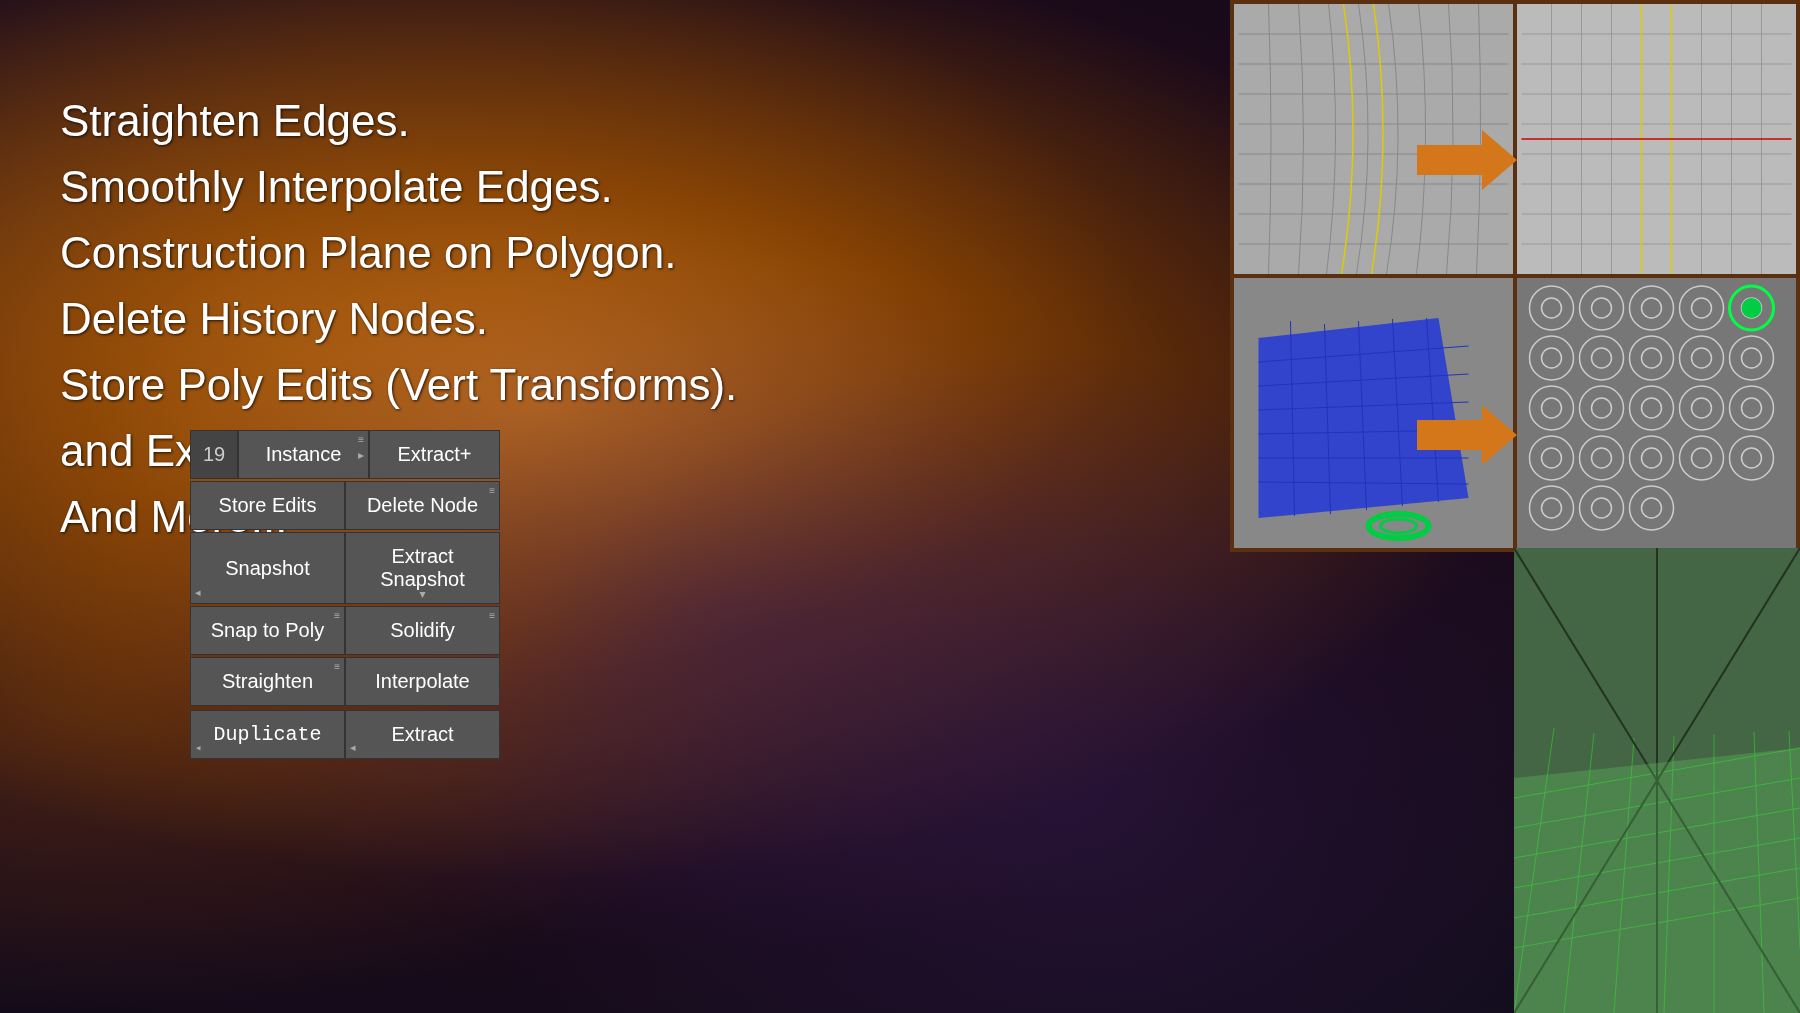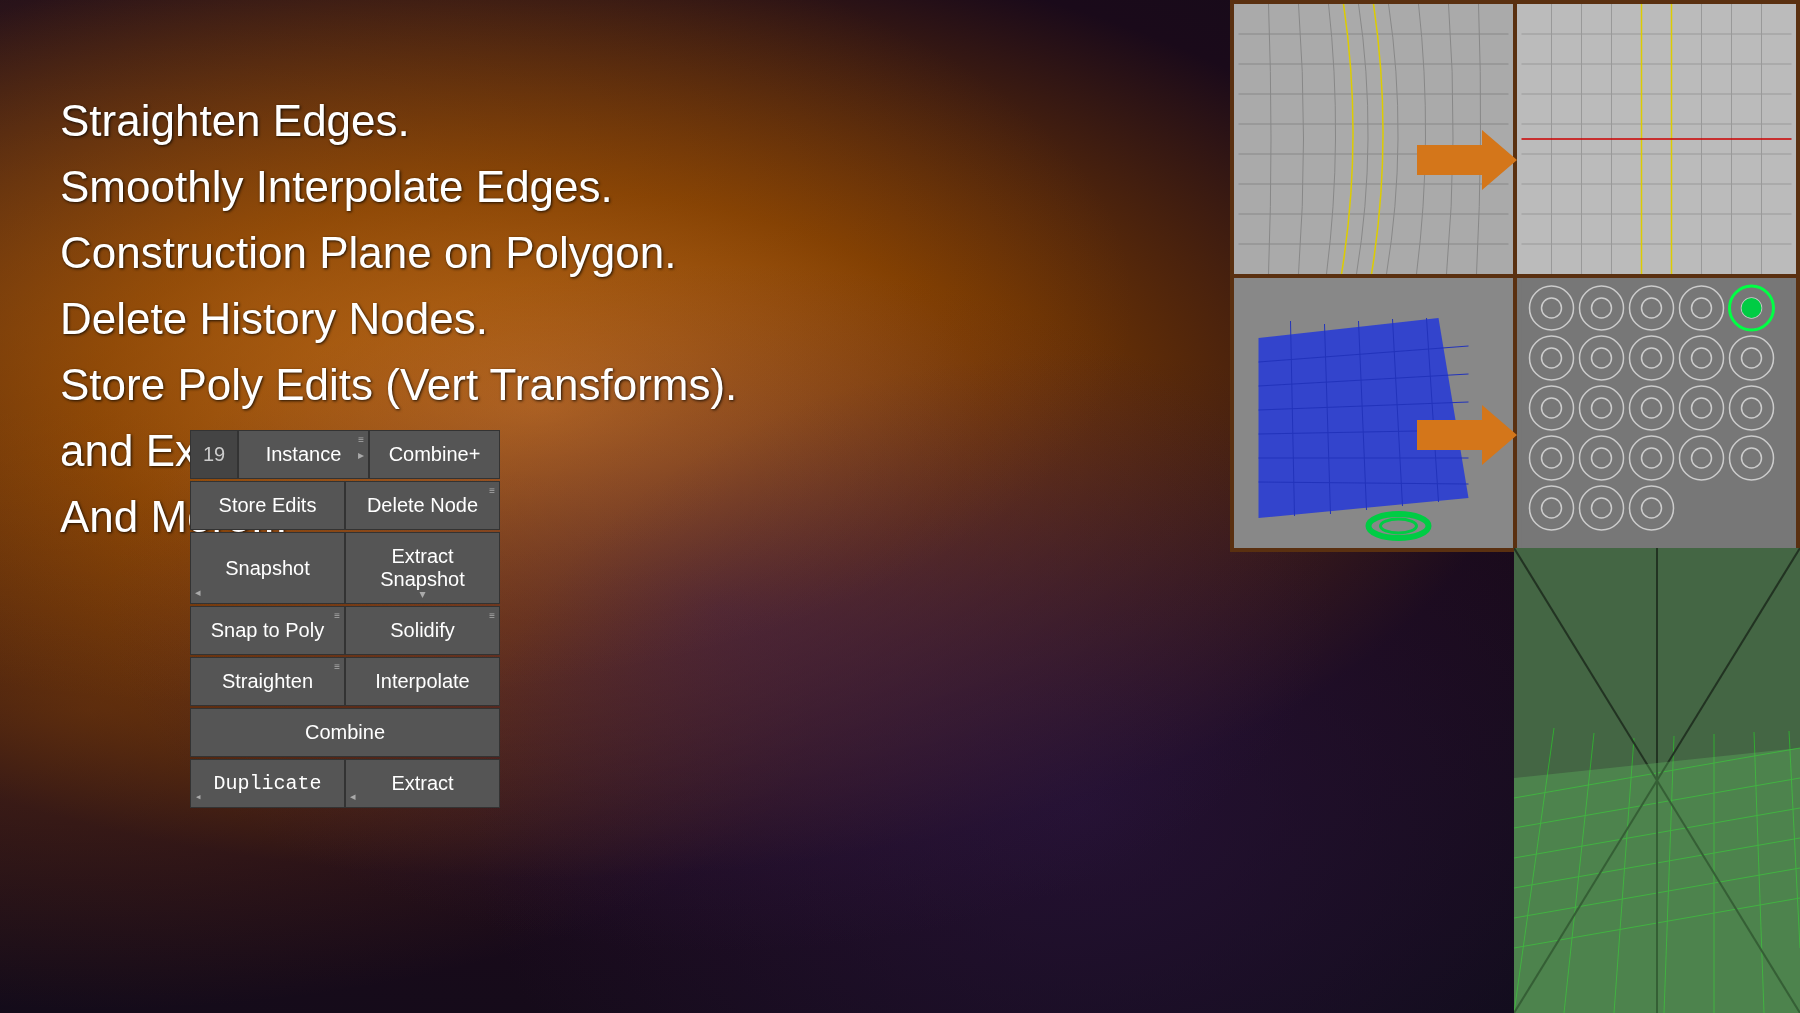--- a/index.html
+++ b/index.html
@@ -212,21 +212,21 @@
 </div>
 
 <div class="ui-panel">
 
   <div class="panel-row">
     <div class="btn btn-num">19</div>
     <button class="btn btn-half btn-arrow-right" style="position:relative;">
       Instance
       <span class="menu-dots">≡</span>
     </button>
-    <button class="btn btn-half">Combine+</button>
+    <button class="btn btn-half">Extract+</button>
   </div>
 
   <div class="panel-row">
     <button class="btn btn-half">Store Edits</button>
     <button class="btn btn-half" style="position:relative;">
       Delete Node
       <span class="menu-dots">≡</span>
     </button>
   </div>
 
@@ -251,21 +251,20 @@
 
   <div class="panel-row">
     <button class="btn btn-half" style="position:relative;">
       Straighten
       <span class="menu-dots">≡</span>
     </button>
     <button class="btn btn-half">Interpolate</button>
   </div>
 
   <div class="panel-row">
-    <button class="btn btn-half">Combine</button>
   </div>
 
   <div class="panel-row">
     <button class="btn btn-half" style="position:relative;font-family:Liberation Mono, monospace;">
       Duplicate
       <span style="position:absolute;left:4px;bottom:4px;font-size:11px;color:#aaa;">◂</span>
     </button>
     <button class="btn btn-half" style="position:relative;">
       Extract
       <span style="position:absolute;left:4px;bottom:4px;font-size:11px;color:#aaa;">◂</span>

